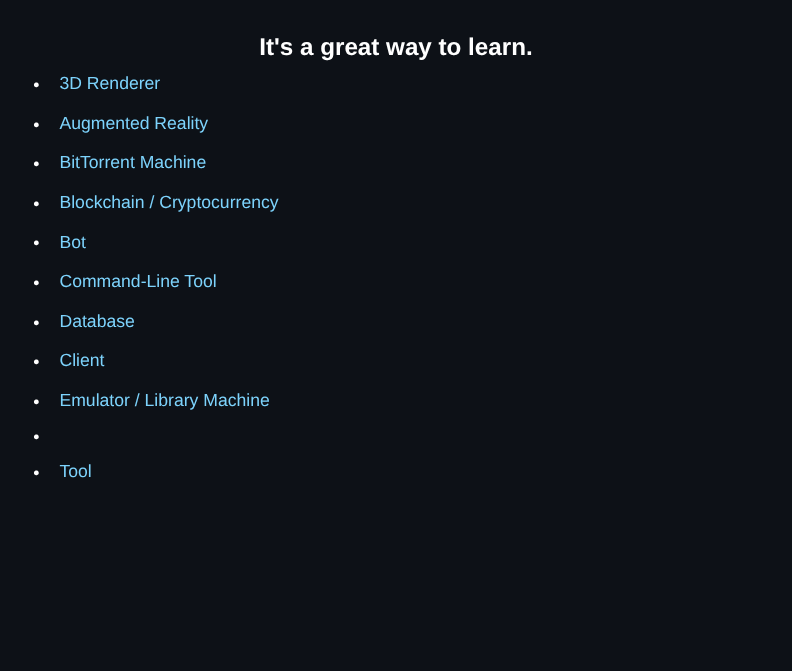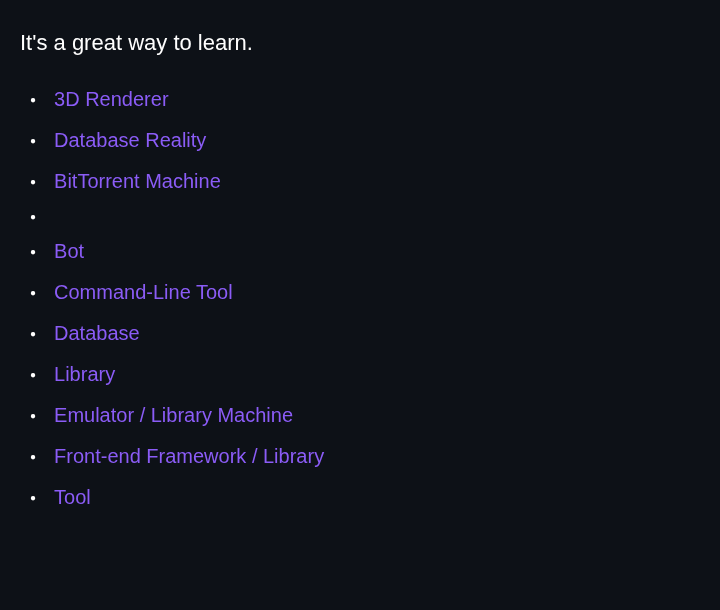--- a/index.html
+++ b/index.html
@@ -13,23 +13,24 @@
       height: 610px;
       background-color: #0d1117;
       font-family: -apple-system, BlinkMacSystemFont, 'Segoe UI', Helvetica, Arial, sans-serif;
       color: #ffffff;
       padding: 30px 20px 20px 20px;
       overflow: hidden;
     }
 
     .heading {
       font-size: 22px;
-      font-weight: 400;
+      font-weight: 700;
       color: #ffffff;
-      margin-bottom: 32px;
+      margin-bottom: 12px;
+      text-align: center;
     }
 
     .list {
       list-style: none;
       padding-left: 10px;
     }
 
     .list-item {
       display: flex;
       align-items: center;
@@ -40,67 +41,67 @@
     .bullet {
       color: #ffffff;
       margin-right: 18px;
       font-size: 10px;
       flex-shrink: 0;
       position: relative;
       top: 0px;
     }
 
     .list-link {
-      color: #8b5cf6;
+      color: #7dd3fc;
       text-decoration: none;
-      font-size: 20px;
+      font-size: 16px;
     }
   </style>
 </head>
 <body>
 
 <h2 class="heading">It's a great way to learn.</h2>
 
 <ul class="list" id="category-list">
 <li class="list-item">
       <span class="bullet">●</span>
       <a class="list-link" href="#">3D Renderer</a>
     </li>
     <li class="list-item">
       <span class="bullet">●</span>
-      <a class="list-link" href="#">Database Reality</a>
+      <a class="list-link" href="#">Augmented Reality</a>
     </li>
     <li class="list-item">
       <span class="bullet">●</span>
       <a class="list-link" href="#">BitTorrent Machine</a>
     </li>
     <li class="list-item">
       <span class="bullet">●</span>
+      <a class="list-link" href="#">Blockchain / Cryptocurrency</a>
     </li>
     <li class="list-item">
       <span class="bullet">●</span>
       <a class="list-link" href="#">Bot</a>
     </li>
     <li class="list-item">
       <span class="bullet">●</span>
       <a class="list-link" href="#">Command-Line Tool</a>
     </li>
     <li class="list-item">
       <span class="bullet">●</span>
       <a class="list-link" href="#">Database</a>
     </li>
     <li class="list-item">
       <span class="bullet">●</span>
-      <a class="list-link" href="#">Library</a>
+      <a class="list-link" href="#">Client</a>
     </li>
     <li class="list-item">
       <span class="bullet">●</span>
       <a class="list-link" href="#">Emulator / Library Machine</a>
     </li>
     <li class="list-item">
       <span class="bullet">●</span>
-      <a class="list-link" href="#">Front-end Framework / Library</a>
     </li>
     <li class="list-item">
       <span class="bullet">●</span>
       <a class="list-link" href="#">Tool</a>
     </li>
   </ul>
 
 </body></html>

